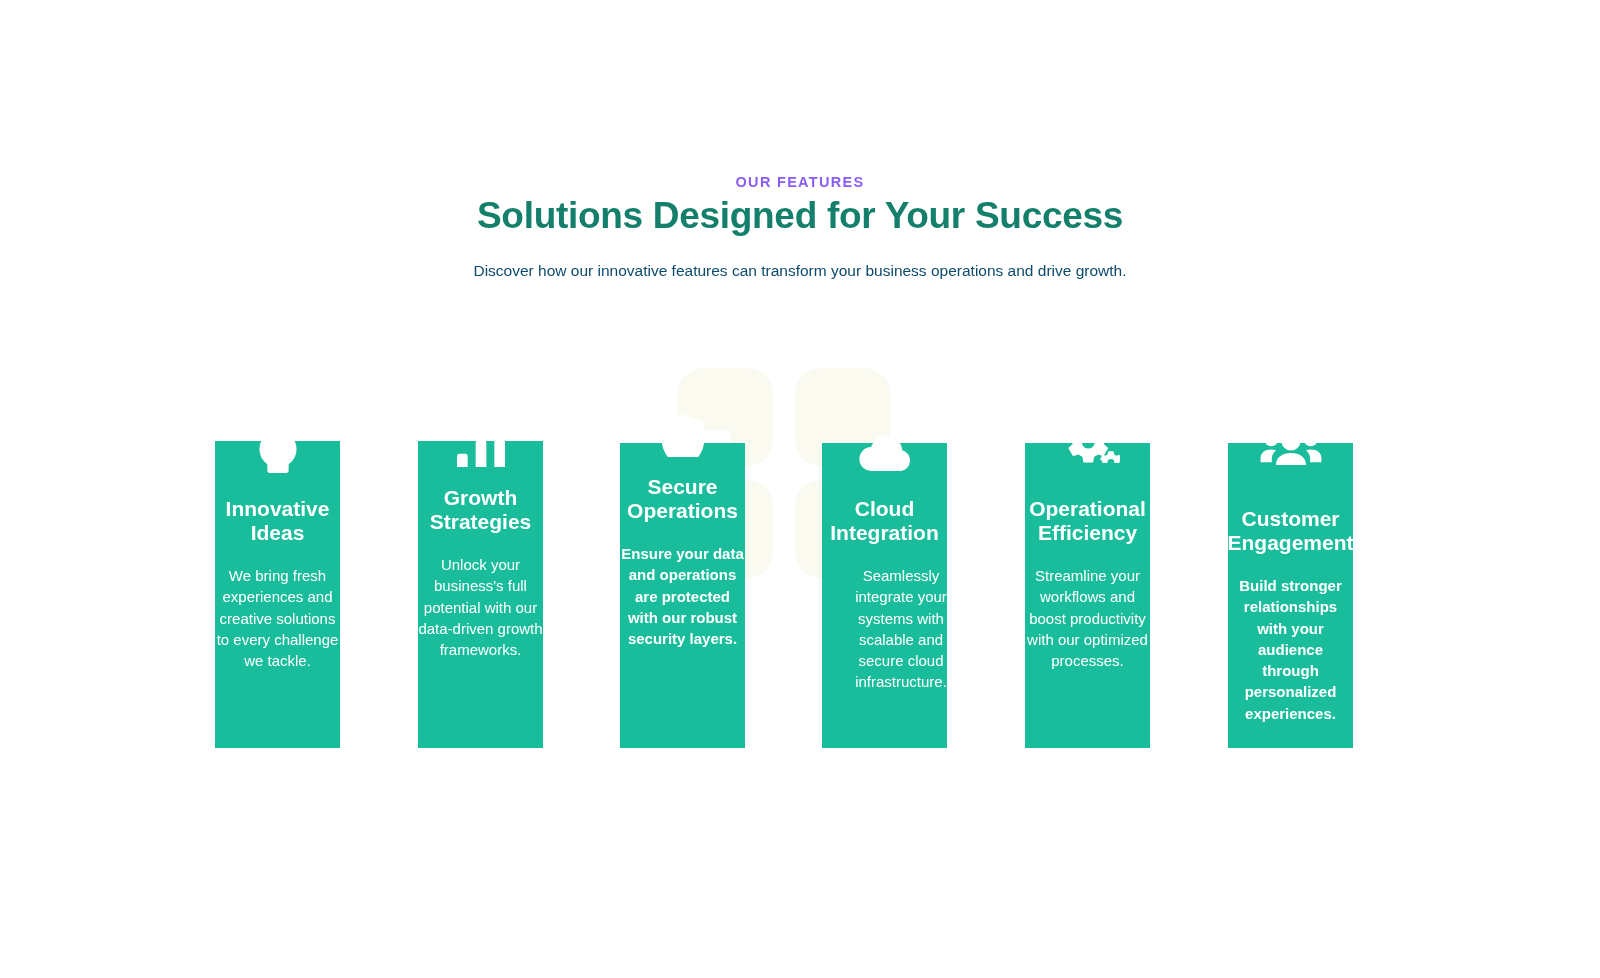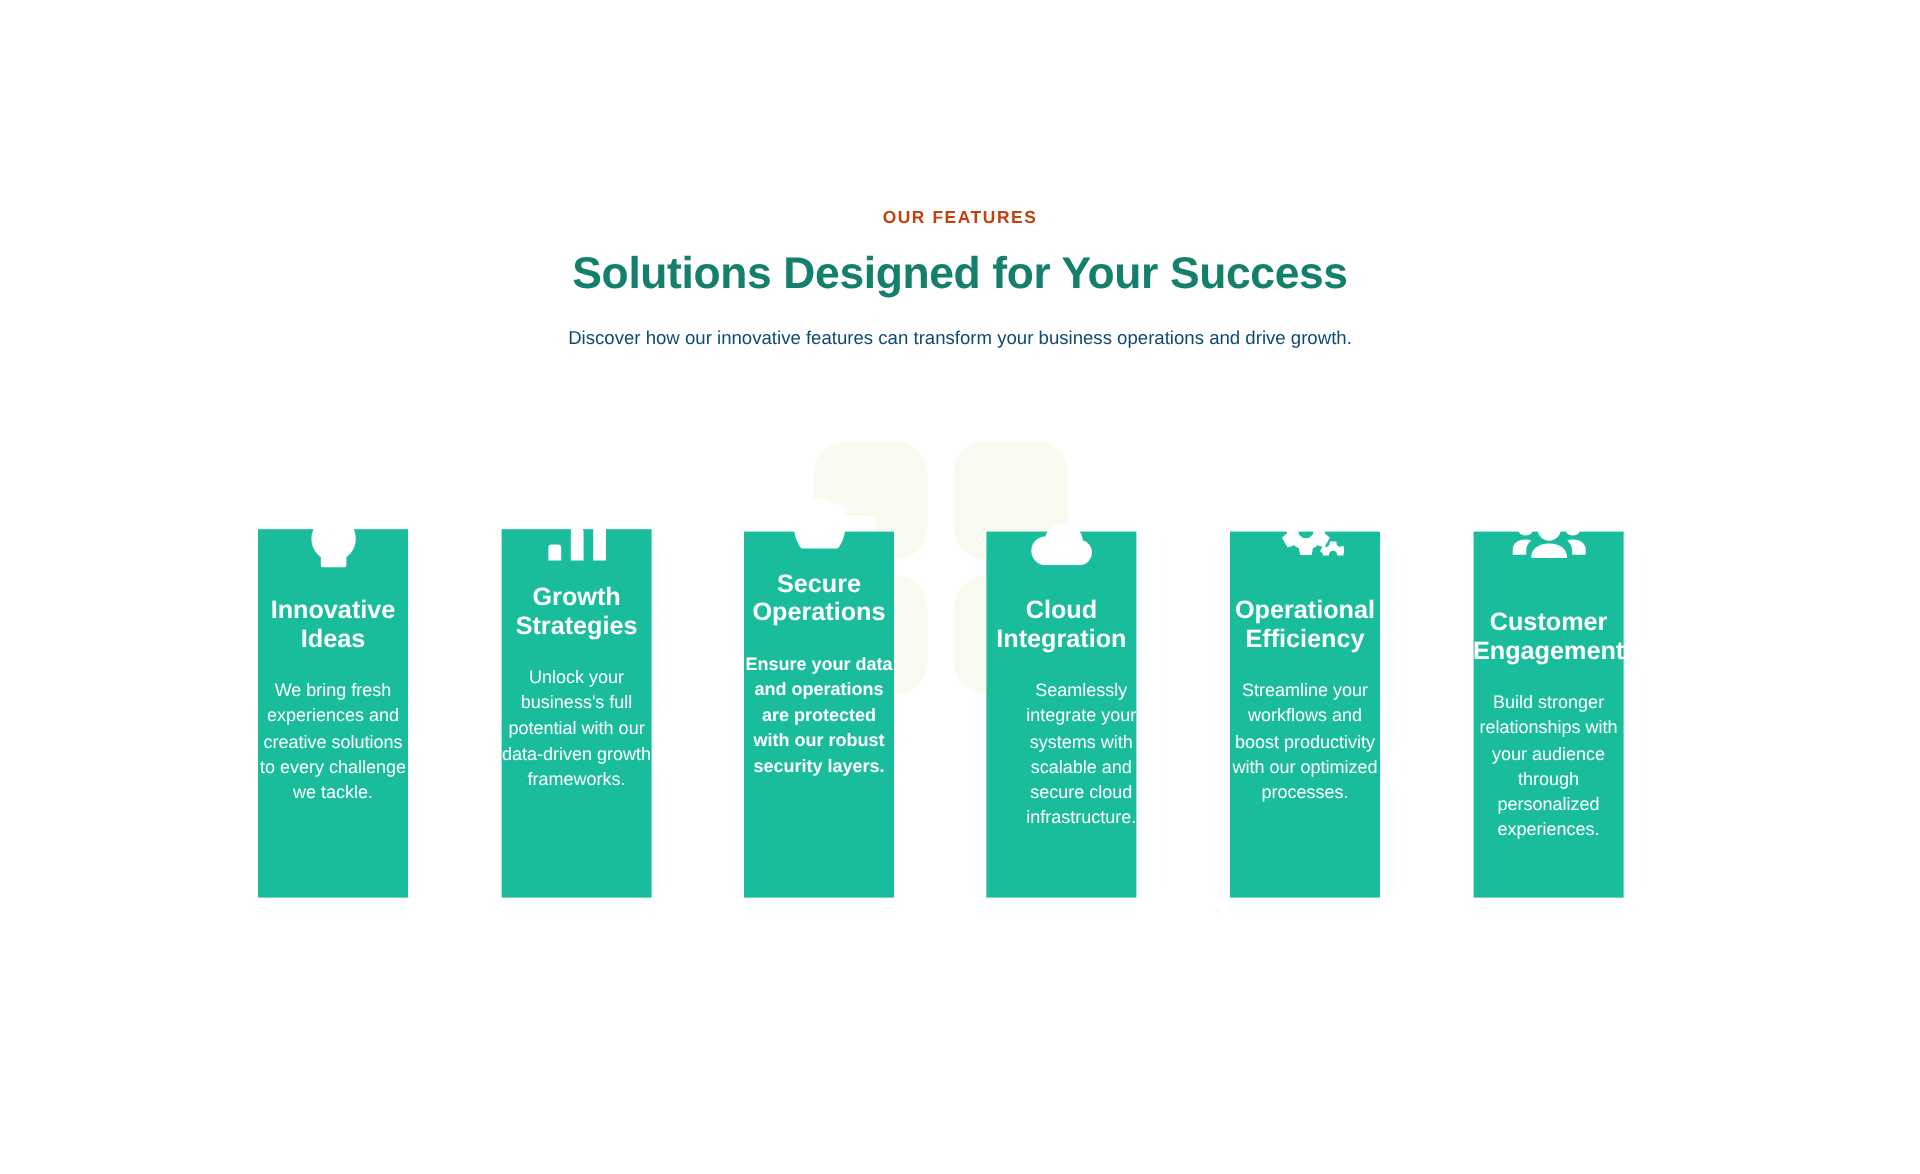--- a/index.html
+++ b/index.html
@@ -9,24 +9,24 @@
     font-family:"Liberation Sans", sans-serif;
     overflow:hidden;
   }
   .page { position:relative; width:1600px; height:978px; background:#fff; }
 
   
   .header { position:absolute; left:0; top:0; width:1600px; text-align:center; }
   .eyebrow {
     margin-top:172px;
     font-size:14.5px; font-weight:bold; letter-spacing:1.3px;
-    color:#c2410c; text-transform:uppercase; line-height:20px;
+    color:#8b5cf6; text-transform:uppercase; line-height:20px;
   }
   .headline {
-    margin-top:14px;
+    margin-top:2px;
     font-size:37px; font-weight:bold; letter-spacing:-0.3px;
     color:#14806c; line-height:44px;
   }
   .subhead {
     margin-top:22px;
     font-size:15.5px; color:#0c4a6e; line-height:22px;
   }
 
   
   .decor { position:absolute; left:0; top:0; width:1600px; height:978px; pointer-events:none; }
@@ -186,17 +186,17 @@
             <circle cx="19.4" cy="8.4" r="2.6"></circle>
             <path d="M12 13.5c-3.3 0-5.6 1.8-5.6 4.2V20h11.2v-2.3c0-2.4-2.3-4.2-5.6-4.2z"></path>
             <path d="M4.6 12.2c-2.3 0-4 1.3-4 3.1V17h4.2v-1.3c0-1.3.6-2.4 1.6-3.2a6 6 0 0 0-1.8-.3z"></path>
             <path d="M19.4 12.2c-.6 0-1.2.1-1.8.3 1 .8 1.6 1.9 1.6 3.2V17h4.2v-1.7c0-1.8-1.7-3.1-4-3.1z"></path>
           </svg>
       </div>
       <div class="card-title" style="top:64px;">
         <span>Customer</span>
         <span class="l2">Engagement</span>
       </div>
-      <div class="card-desc" style="top:132px;">Build stronger relationships with your audience through personalized experiences.</div>
+      <div class="card-desc" style="top:132px;font-weight:bold;">Build stronger relationships with your audience through personalized experiences.</div>
     </div>
 
   </div>
 </div>
 
 </body></html>

